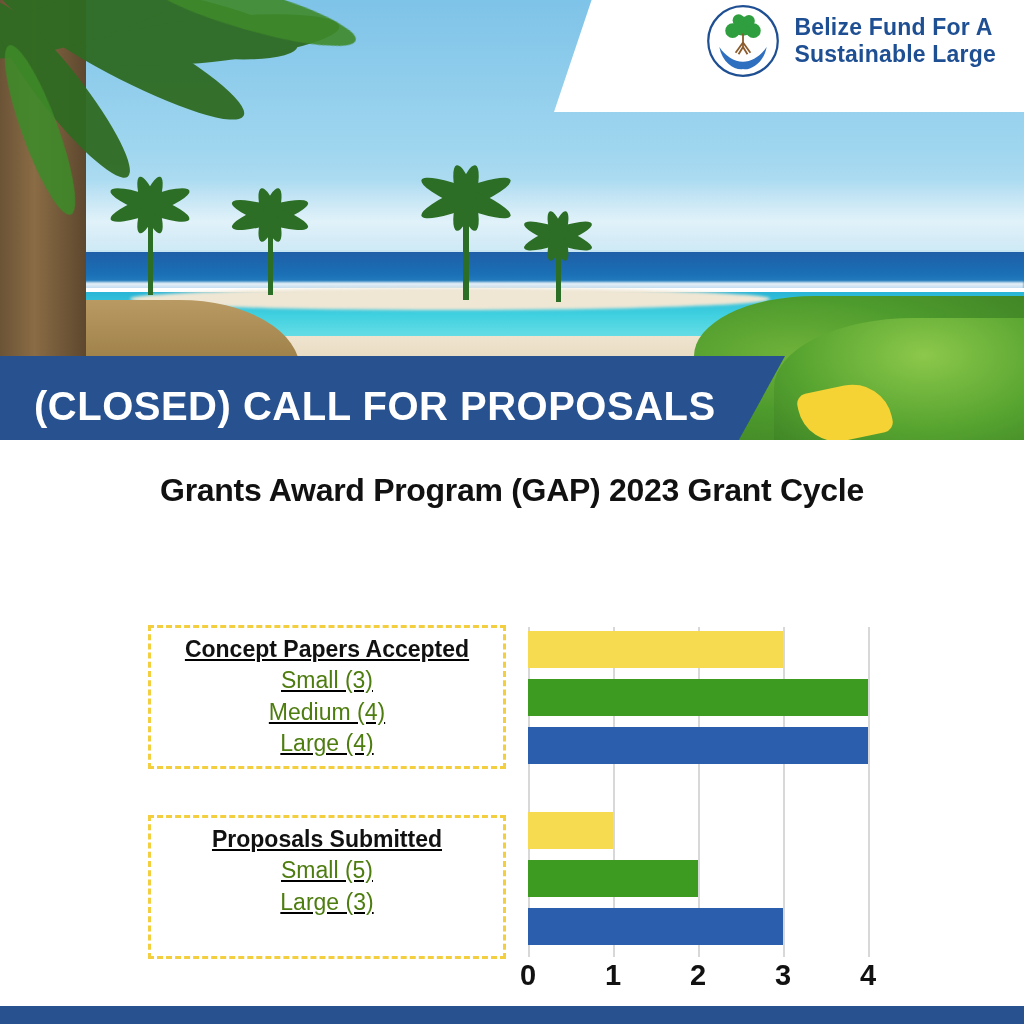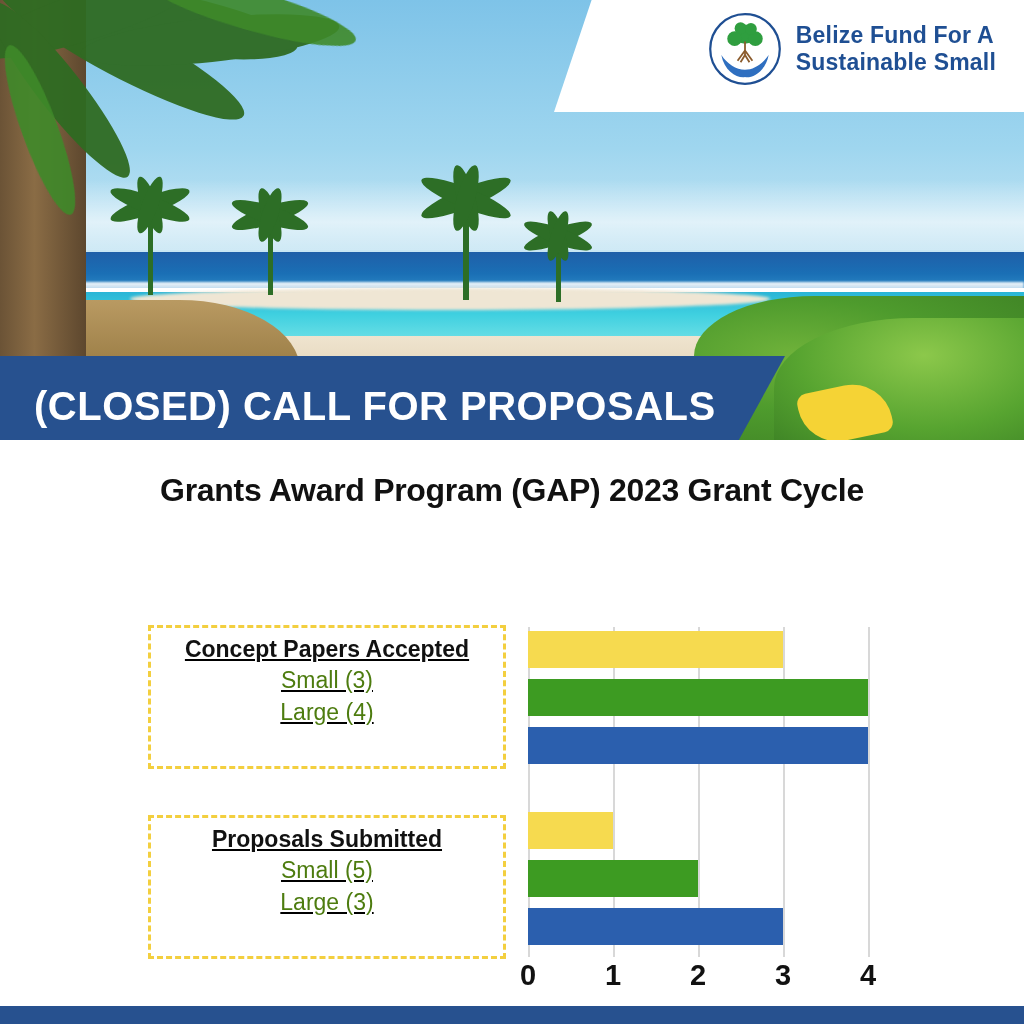--- a/index.html
+++ b/index.html
@@ -100,21 +100,21 @@
   
   .logo-panel {
     position: absolute;
     right: 0; top: 0;
     width: 470px; height: 112px;
     background: #ffffff;
     clip-path: polygon(8% 0, 100% 0, 100% 100%, 0 100%);
   }
   .logo-wrap {
     position: absolute;
-    right: 28px; top: 12px;
+    right: 28px; top: 4px;
     display: flex;
     align-items: center;
     gap: 14px;
   }
   .logo-mark {
     width: 74px; height: 74px;
     flex: 0 0 74px;
   }
   .logo-text {
     font-weight: bold;
@@ -307,37 +307,38 @@
           <path d="M50 40 L50 58"></path>
           <path d="M50 52 L40 66"></path>
           <path d="M50 52 L60 66"></path>
           <path d="M50 58 L44 68"></path>
           <path d="M50 58 L56 68"></path>
         </g>
         <path d="M18 58 C22 80, 40 90, 50 88 C60 90, 78 80, 82 58 C74 70, 62 78, 50 78 C38 78, 26 70, 18 58 Z" fill="#2f6fc0"></path>
       </svg>
       <div class="logo-text">
         <div>Belize Fund For A</div>
-        <div>Sustainable Small</div>
+        <div>Sustainable Large</div>
       </div>
     </div>
 
     <div class="banner">
       <h1>(CLOSED) CALL FOR PROPOSALS</h1>
     </div>
   </div>
 
   <div class="main">
     <h2 class="chart-title">Grants Award Program (GAP) 2023 Grant Cycle</h2>
 
     <div class="chart-area">
 
       <div class="label-box" id="box-concept">
         <div class="lb-title">Concept Papers Accepted</div>
         <div class="lb-line">Small (3)</div>
+        <div class="lb-line">Medium (4)</div>
         <div class="lb-line">Large (4)</div>
       </div>
 
       <div class="label-box" id="box-proposals">
         <div class="lb-title">Proposals Submitted</div>
         <div class="lb-line">Small (5)</div>
         <div class="lb-line">Large (3)</div>
       </div>
 
       <div class="plot" id="plot">

